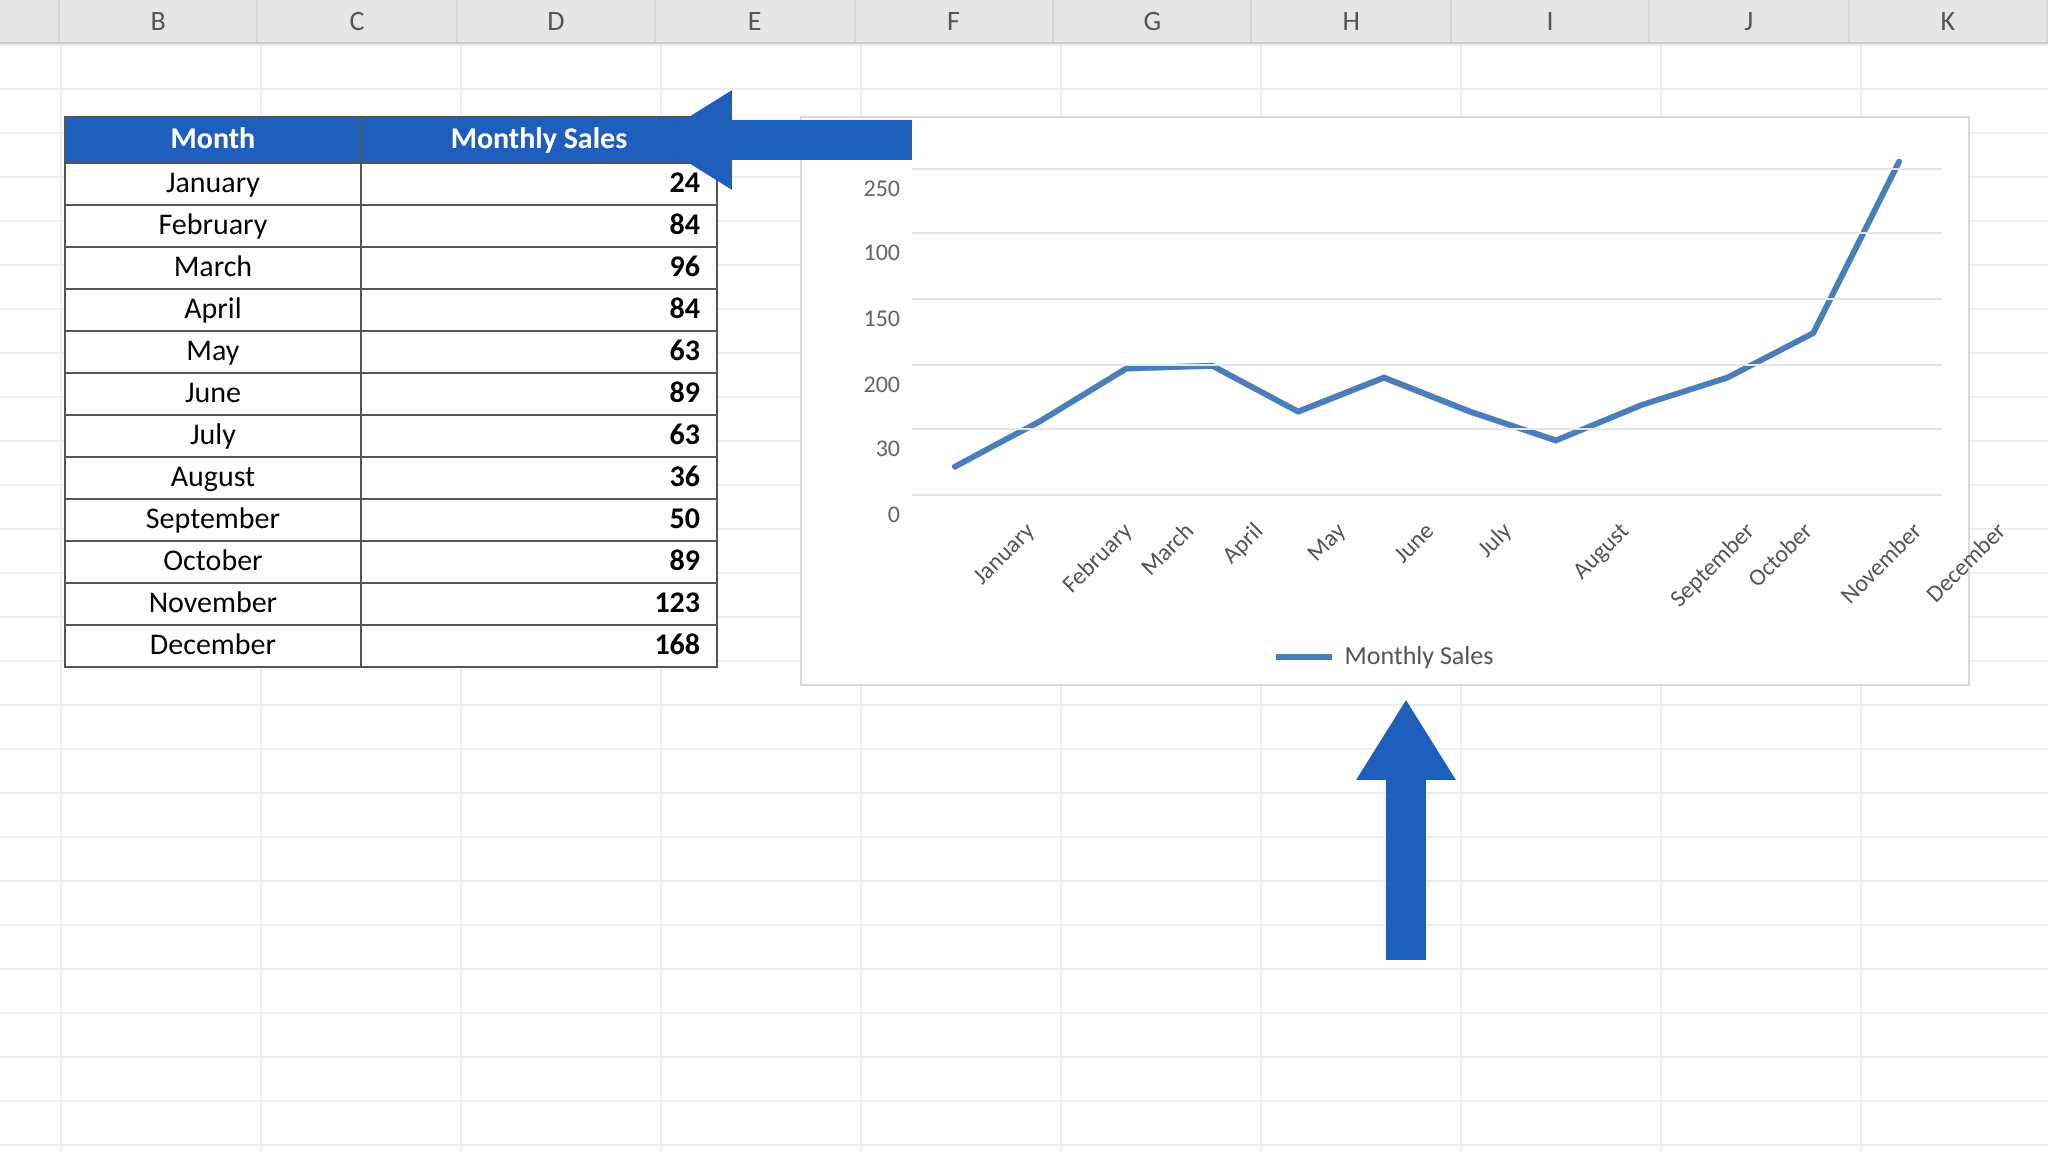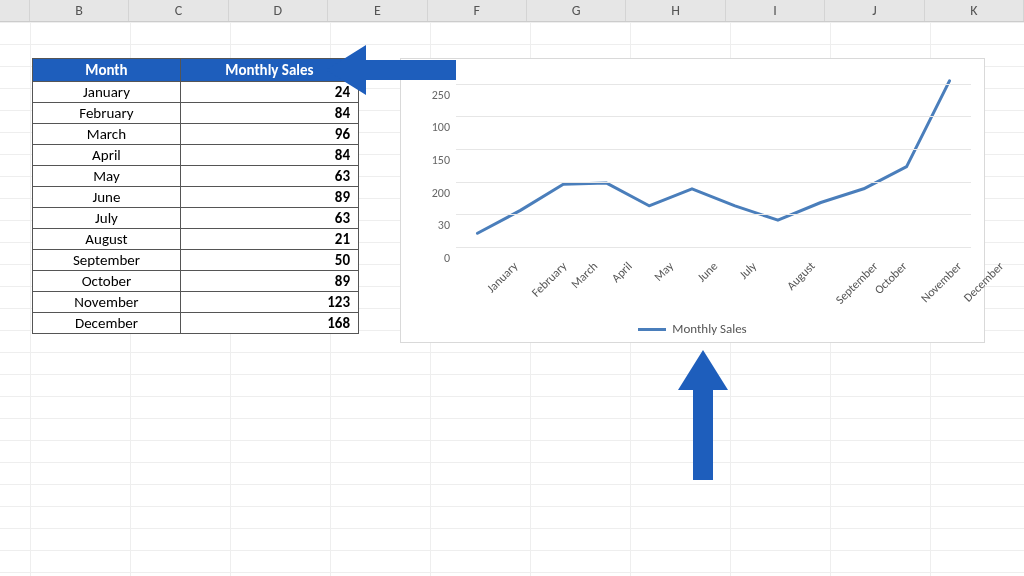--- a/index.html
+++ b/index.html
@@ -178,21 +178,21 @@
     <tr>
         <td class="month">June</td>
         <td class="val">89</td>
       </tr>
     <tr>
         <td class="month">July</td>
         <td class="val">63</td>
       </tr>
     <tr>
         <td class="month">August</td>
-        <td class="val">21</td>
+        <td class="val">36</td>
       </tr>
     <tr>
         <td class="month">September</td>
         <td class="val">50</td>
       </tr>
     <tr>
         <td class="month">October</td>
         <td class="val">89</td>
       </tr>
     <tr>

